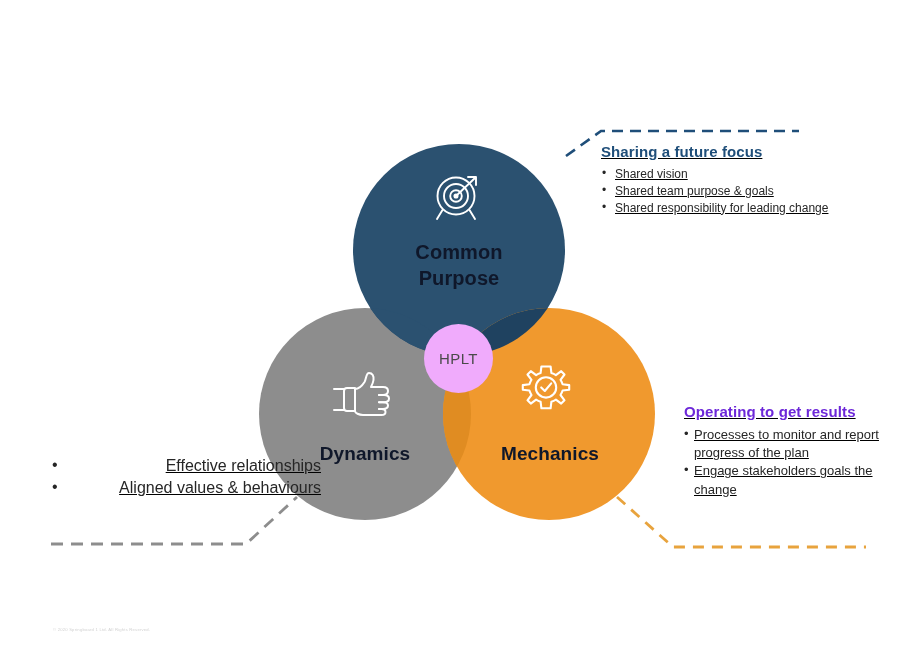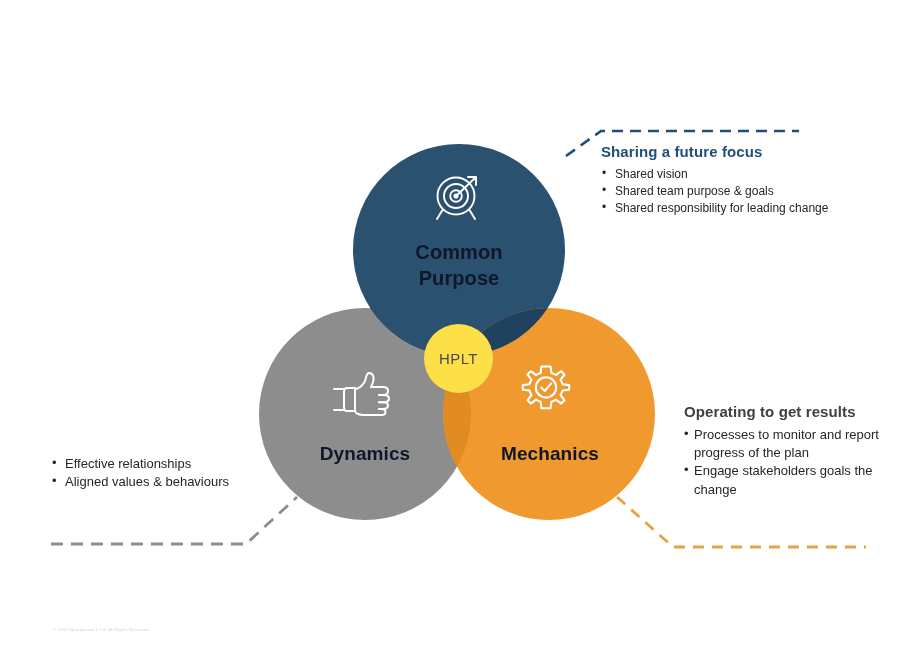--- a/index.html
+++ b/index.html
@@ -76,21 +76,21 @@
     background: #e08c22;
     clip-path: circle(106px at -78px 106px);
   }
 
   
   .hplt {
     position: absolute;
     left: 424px; top: 324px;
     width: 69px; height: 69px;
     border-radius: 50%;
-    background: #fde047;
+    background: #f0abfc;
     display: flex;
     align-items: center;
     justify-content: center;
     z-index: 30;
   }
   .hplt span {
     font-size: 15px;
     color: #4a4a4a;
     letter-spacing: 0.4px;
     font-family: "Liberation Sans", sans-serif;
@@ -134,21 +134,21 @@
   
   #connectors {
     position: absolute;
     left: 0; top: 0;
     width: 920px; height: 650px;
     z-index: 5;
     pointer-events: none;
   }
 
   
-  .callout { position: absolute; }
+  .callout { position: absolute; text-decoration: underline; }
 
   .callout-title {
     font-weight: bold;
     margin: 0 0 6px 0;
     letter-spacing: 0.1px;
   }
   .callout-list {
     list-style: none;
     margin: 0;
     padding: 0;
@@ -184,31 +184,32 @@
   
   #callout-gray {
     left: 51px; top: 455px;
     width: 270px;
   }
   #callout-gray .callout-title {
     color: #8d8d8d;
     font-size: 15px;
   }
   #callout-gray .callout-list li {
-    font-size: 13px;
+    font-size: 16px;
     padding-left: 14px;
+    text-align: right;
   }
 
   
   #callout-orange {
     left: 684px; top: 403px;
     width: 230px;
   }
   #callout-orange .callout-title {
-    color: #404040;
+    color: #6d28d9;
     font-size: 15px;
   }
   #callout-orange .callout-list li {
     font-size: 13px;
     padding-left: 10px;
   }
   #callout-orange .callout-list li::before { left: 0px; }
 
   
   #footer {

